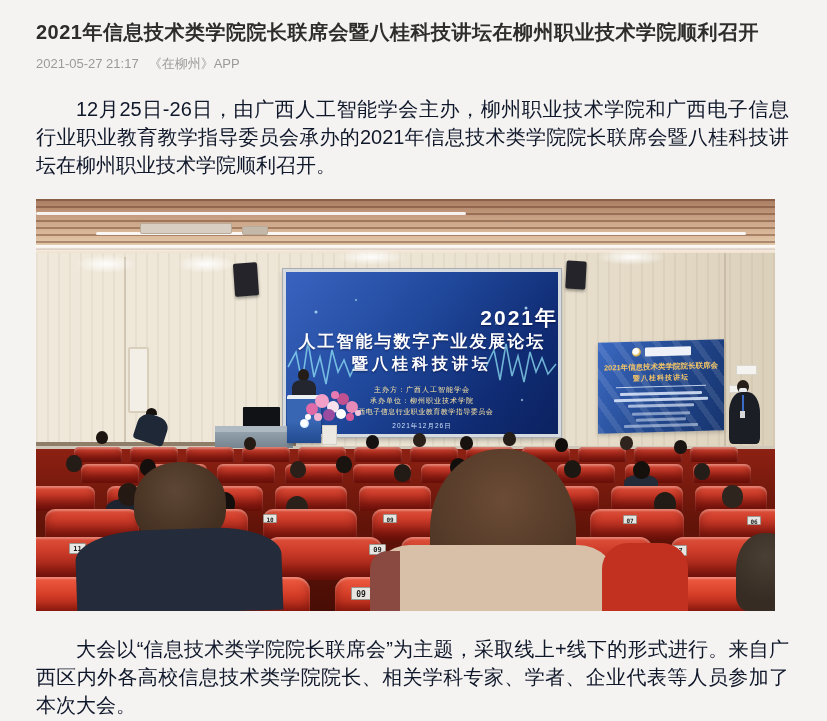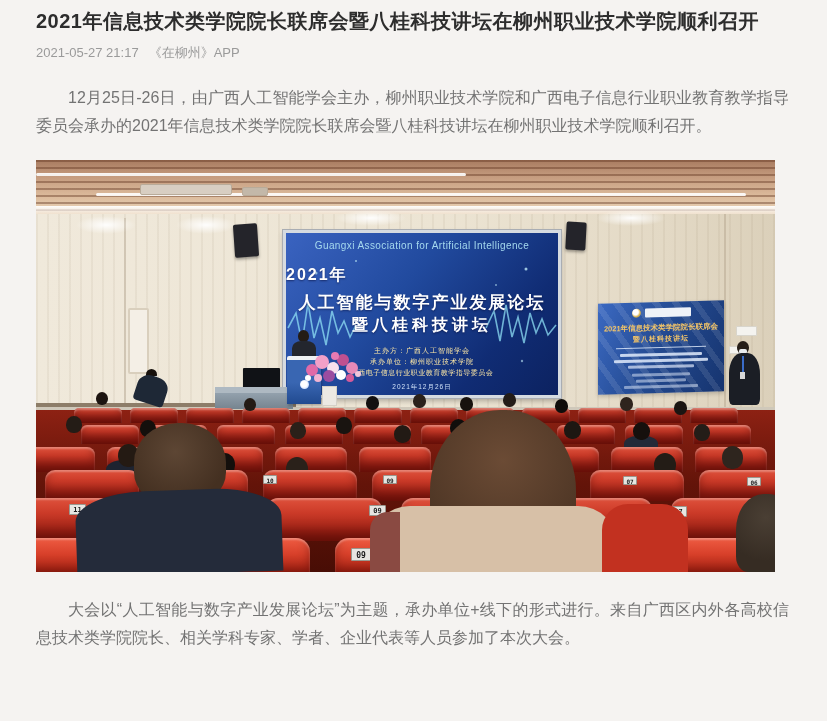--- a/index.html
+++ b/index.html
@@ -3,29 +3,29 @@
 <meta charset="utf-8">
 <style>
   * { box-sizing: border-box; margin: 0; padding: 0; }
   html,body { width: 827px; height: 721px; }
   body {
     background: #f5f3f1;
     font-family: "Liberation Sans", "DejaVu Sans", sans-serif;
     color: #3a3a3a;
     overflow: hidden;
   }
-  .page { padding: 8px 36px 0 36px; width: 825px; }
+  .page { padding: 19px 36px 0 36px; width: 825px; }
   h1.title {
     font-size: 20px; line-height: 27px; font-weight: bold; color: #2d2d2d;
     margin: 0 0 9px 0; letter-spacing: .5px;
   }
   .meta { font-size: 13px; color: #9a9a9a; margin: 0 0 22px 0; }
   .meta .src { margin-left: 10px; }
   p.para {
-    font-size: 16px; line-height: 28px; color: #737373;
+    font-size: 20px; line-height: 28px; color: #0f172a;
     text-indent: 2em; text-align: justify; margin: 0;
   }
   
   figure.photo {
     position: relative; width: 739px; height: 412px;
     margin: 20px 0 0 0; overflow: hidden; background: #ebe3d4;
   }
   .abs { position: absolute; }
   
   .ceiling {
@@ -55,21 +55,21 @@
   
   .screen {
     left:247px; top:70px; width:278px; height:168px;
     background: linear-gradient(130deg,#3a63c0 0%,#214a9e 40%,#102c74 75%,#0c2260 100%);
     border:3px solid #d6dbe0; box-shadow: 0 0 0 1px #a9adb3, 0 3px 5px rgba(0,0,0,.25);
     overflow: hidden;
   }
   .screen svg { position:absolute; left:0; top:0; }
   .scr-en { left:0; top:7px; width:100%; text-align:center; font-size:10px; letter-spacing:.4px;
     color:#a5d9ee; white-space:nowrap; }
-  .scr-year { left:0; top:32px; width:100%; text-align:left; font-size:16px; font-weight:bold;
+  .scr-year { left:0; top:32px; width:100%; text-align:right; font-size:21px; font-weight:bold;
     color:#ffffff; letter-spacing:2px; text-shadow:0 1px 2px rgba(0,0,40,.5); }
   .scr-t1 { left:0; top:58px; width:100%; text-align:center; font-size:17px; font-weight:bold;
     color:#ffffff; letter-spacing:2px; text-shadow:0 1px 2px rgba(0,0,40,.5); }
   .scr-t2 { left:0; top:82px; width:100%; text-align:center; font-size:16px; font-weight:bold;
     color:#ffffff; letter-spacing:4px; text-shadow:0 1px 2px rgba(0,0,40,.5); }
   .scr-s1 { left:0; top:113px; width:100%; text-align:center; font-size:7px; color:#ffe9a6; letter-spacing:1px; }
   .scr-s2 { left:0; top:124px; width:100%; text-align:center; font-size:7px; color:#ffe9a6; letter-spacing:1px; }
   .scr-s3 { left:0; top:135px; width:100%; text-align:center; font-size:7px; color:#ffe9a6; letter-spacing:.5px; }
   .scr-dt { left:0; top:150px; width:100%; text-align:center; font-size:6.5px; color:#cfe0f8; letter-spacing:1px; }
   
@@ -158,21 +158,20 @@
       <svg width="272" height="162" viewBox="0 0 272 162">
         <polyline points="2,95 10,80 16,110 22,70 28,105 34,85 40,112 46,78 52,100 58,88 64,104 70,92" fill="none" stroke="#8fe0f5" stroke-width="1.6" opacity="0.75"></polyline>
         <polyline points="200,95 208,78 214,108 220,72 226,104 232,84 238,110 244,80 250,100 256,86 262,102 270,92" fill="none" stroke="#8fe0f5" stroke-width="1.6" opacity="0.75"></polyline>
         <circle cx="30" cy="40" r="1.5" fill="#bfeaf8" opacity=".8"></circle>
         <circle cx="70" cy="28" r="1" fill="#bfeaf8" opacity=".7"></circle>
         <circle cx="240" cy="36" r="1.5" fill="#bfeaf8" opacity=".8"></circle>
         <circle cx="210" cy="52" r="1" fill="#bfeaf8" opacity=".6"></circle>
         <circle cx="48" cy="130" r="1.2" fill="#bfeaf8" opacity=".6"></circle>
         <circle cx="236" cy="128" r="1.2" fill="#bfeaf8" opacity=".6"></circle>
       </svg>
-      <div class="abs scr-en">Guangxi Association for Artificial Intelligence</div>
       <div class="abs scr-year">2021年</div>
       <div class="abs scr-t1">人工智能与数字产业发展论坛</div>
       <div class="abs scr-t2">暨八桂科技讲坛</div>
       <div class="abs scr-s1">主办方：广西人工智能学会</div>
       <div class="abs scr-s2">承办单位：柳州职业技术学院</div>
       <div class="abs scr-s3">广西电子信息行业职业教育教学指导委员会</div>
       <div class="abs scr-dt">2021年12月26日</div>
     </div>
 
     <div class="abs banner">
@@ -347,14 +346,14 @@
       <b class="abs head" style="left:98px;top:263px;width:92px;height:82px;background:radial-gradient(circle at 45% 35%,#5d4634,#443021 70%);border-radius:48% 48% 40% 40%"></b>
       <b class="abs body-blob" style="left:40px;top:330px;width:206px;height:84px;background:#242b3a;border-radius:34% 34% 0 0;transform:rotate(-2deg)"></b>
       <b class="abs head" style="left:394px;top:250px;width:146px;height:168px;background:radial-gradient(circle at 50% 30%,#6b4b35,#4e3625 65%,#3e2a1c);border-radius:48% 48% 30% 30%"></b>
       <b class="abs body-blob" style="left:334px;top:346px;width:248px;height:66px;background:#d7c0a7;border-radius:40px 40px 0 0"></b>
       <b class="abs body-blob" style="left:334px;top:352px;width:30px;height:60px;background:#8a4a42;border-radius:18px 0 0 0"></b>
       <b class="abs body-blob" style="left:566px;top:344px;width:86px;height:68px;background:#c23120;border-radius:26px 26px 0 0"></b>
       <b class="abs head" style="left:700px;top:334px;width:60px;height:78px;background:radial-gradient(circle at 50% 30%,#4a3f34,#362c23 70%);border-radius:46% 46% 20% 20%"></b>
     </div>
   </figure>
 
-  <p class="para" style="margin-top:24px">大会以“人工智能与数字产业发展论坛”为主题，承办单位+线下的形式进行。来自广西区内外各高校信息技术类学院院长、相关学科专家、学者、企业代表等人员参加了本次大会。</p>
+  <p class="para" style="margin-top:24px">大会以“信息技术类学院院长联席会”为主题，采取线上+线下的形式进行。来自广西区内外各高校信息技术类学院院长、相关学科专家、学者、企业代表等人员参加了本次大会。</p>
 </div>
 
 </body></html>

